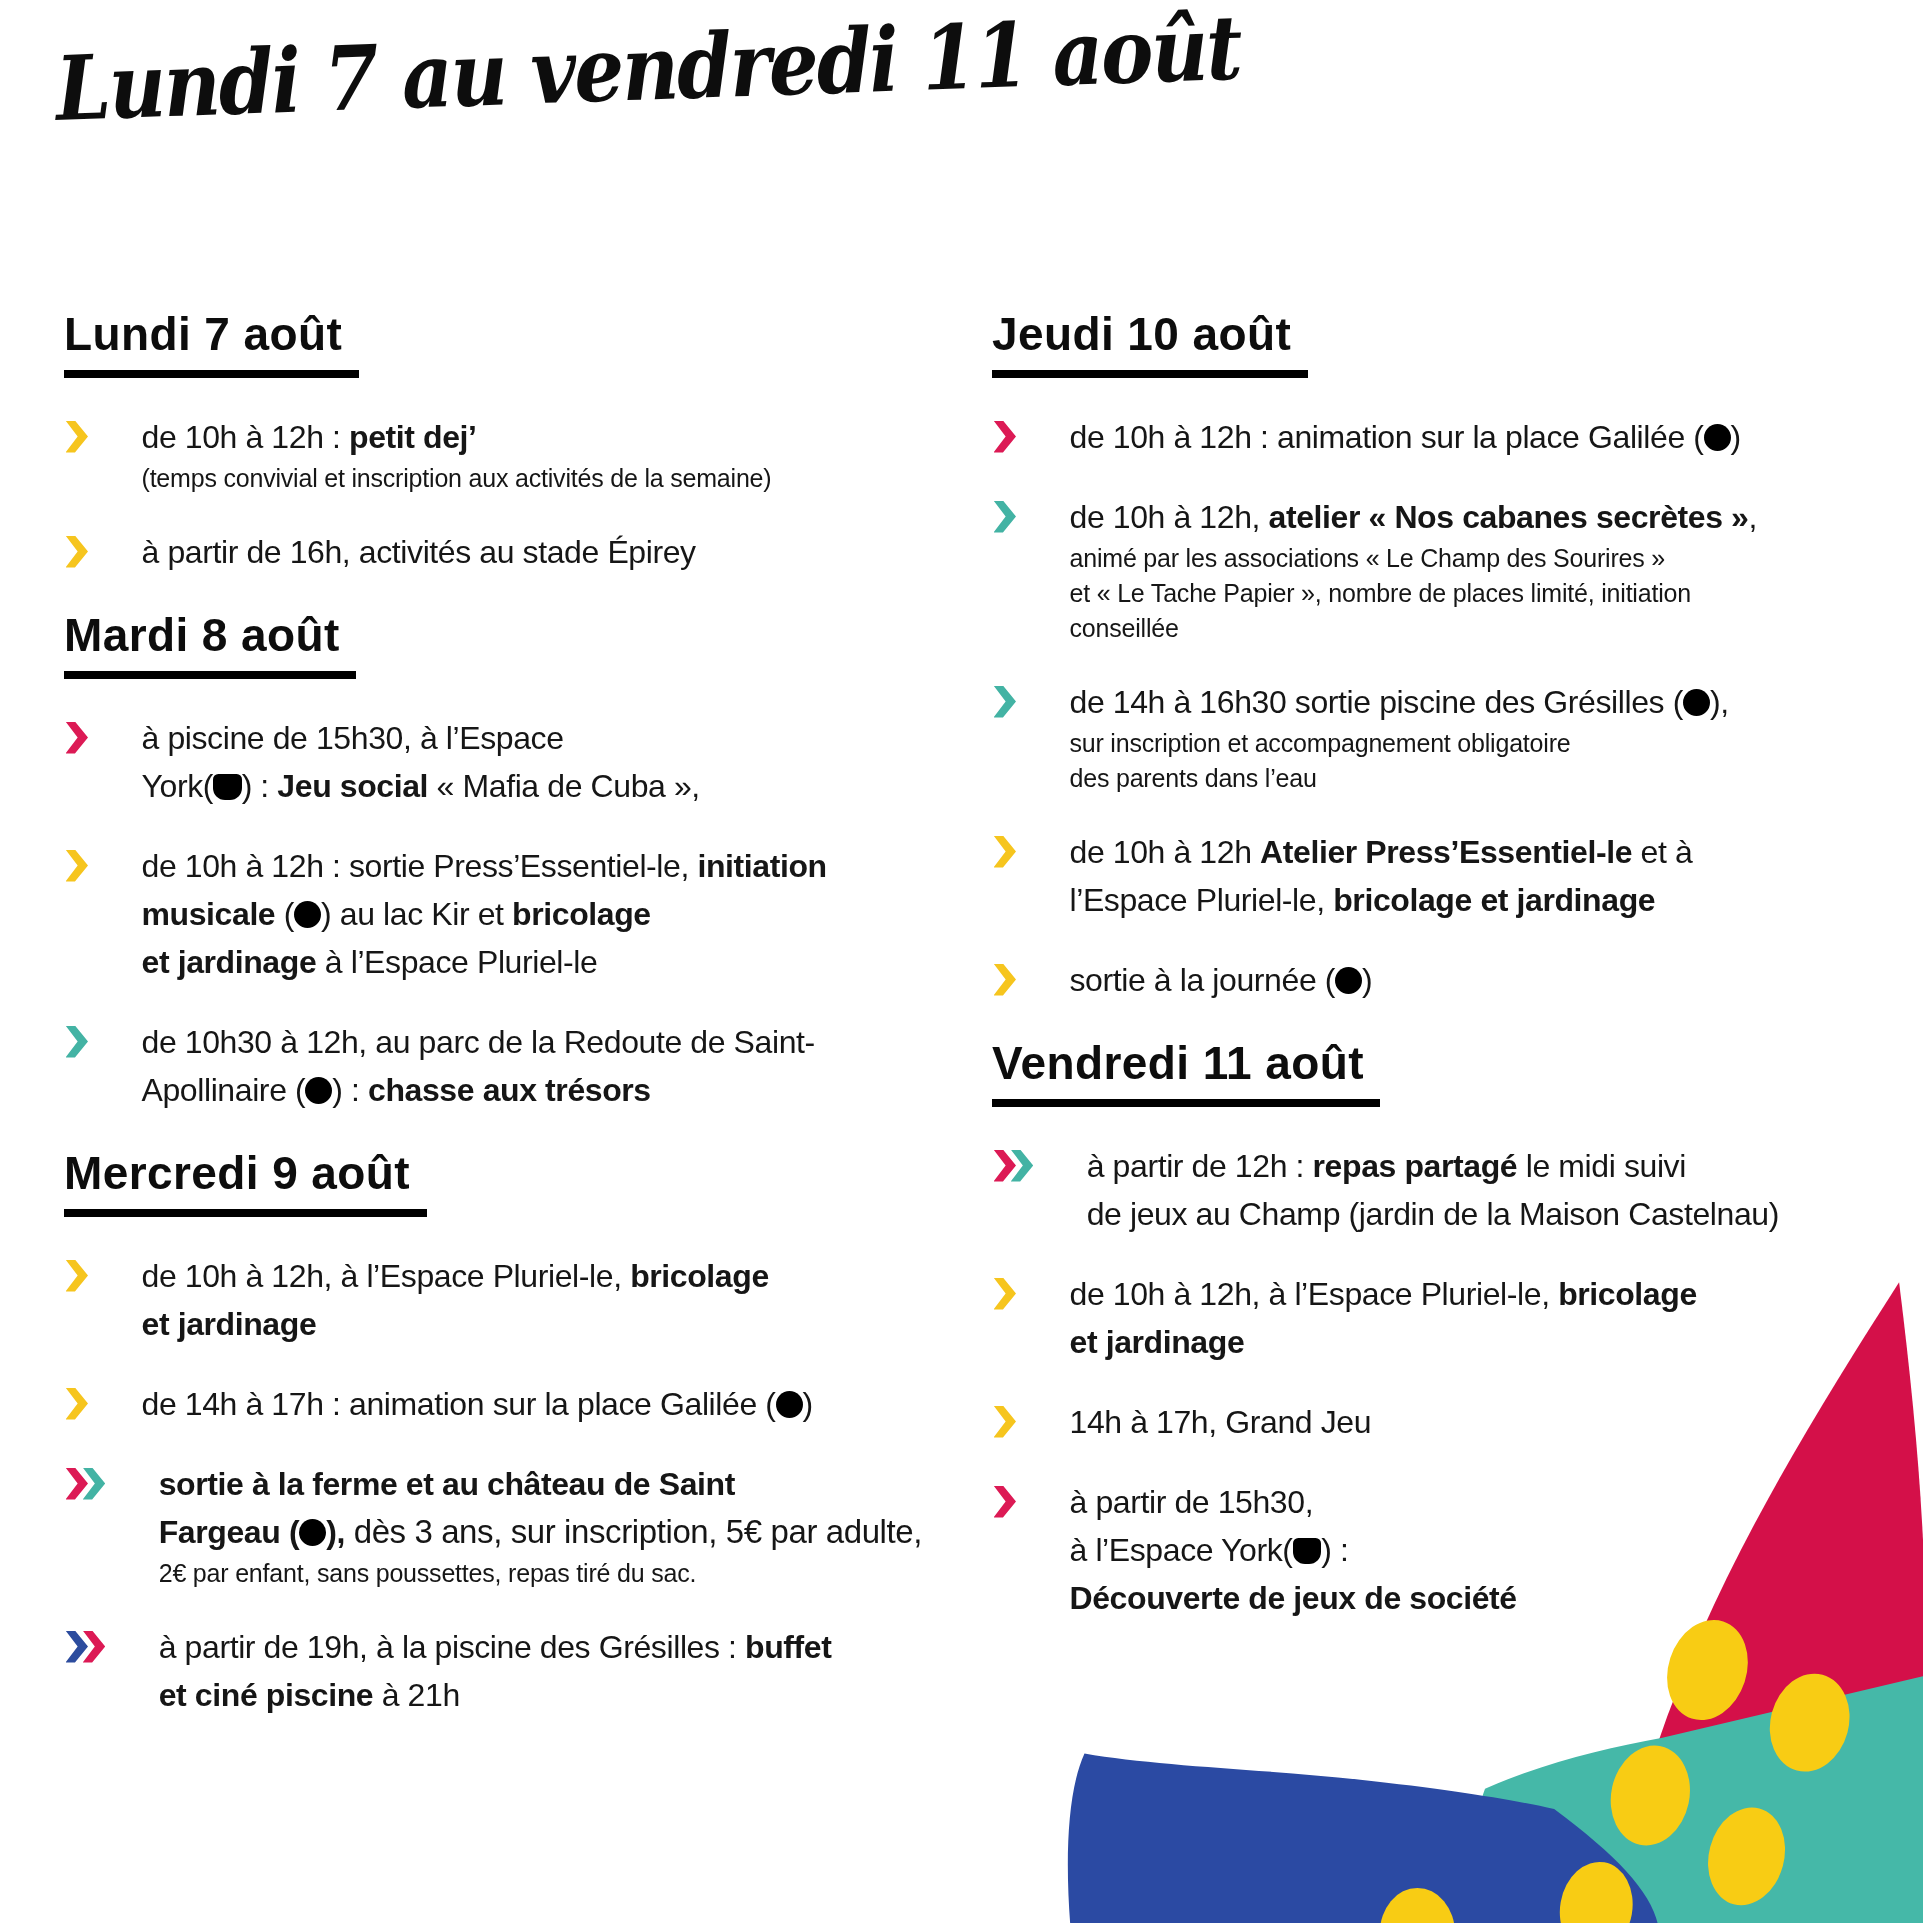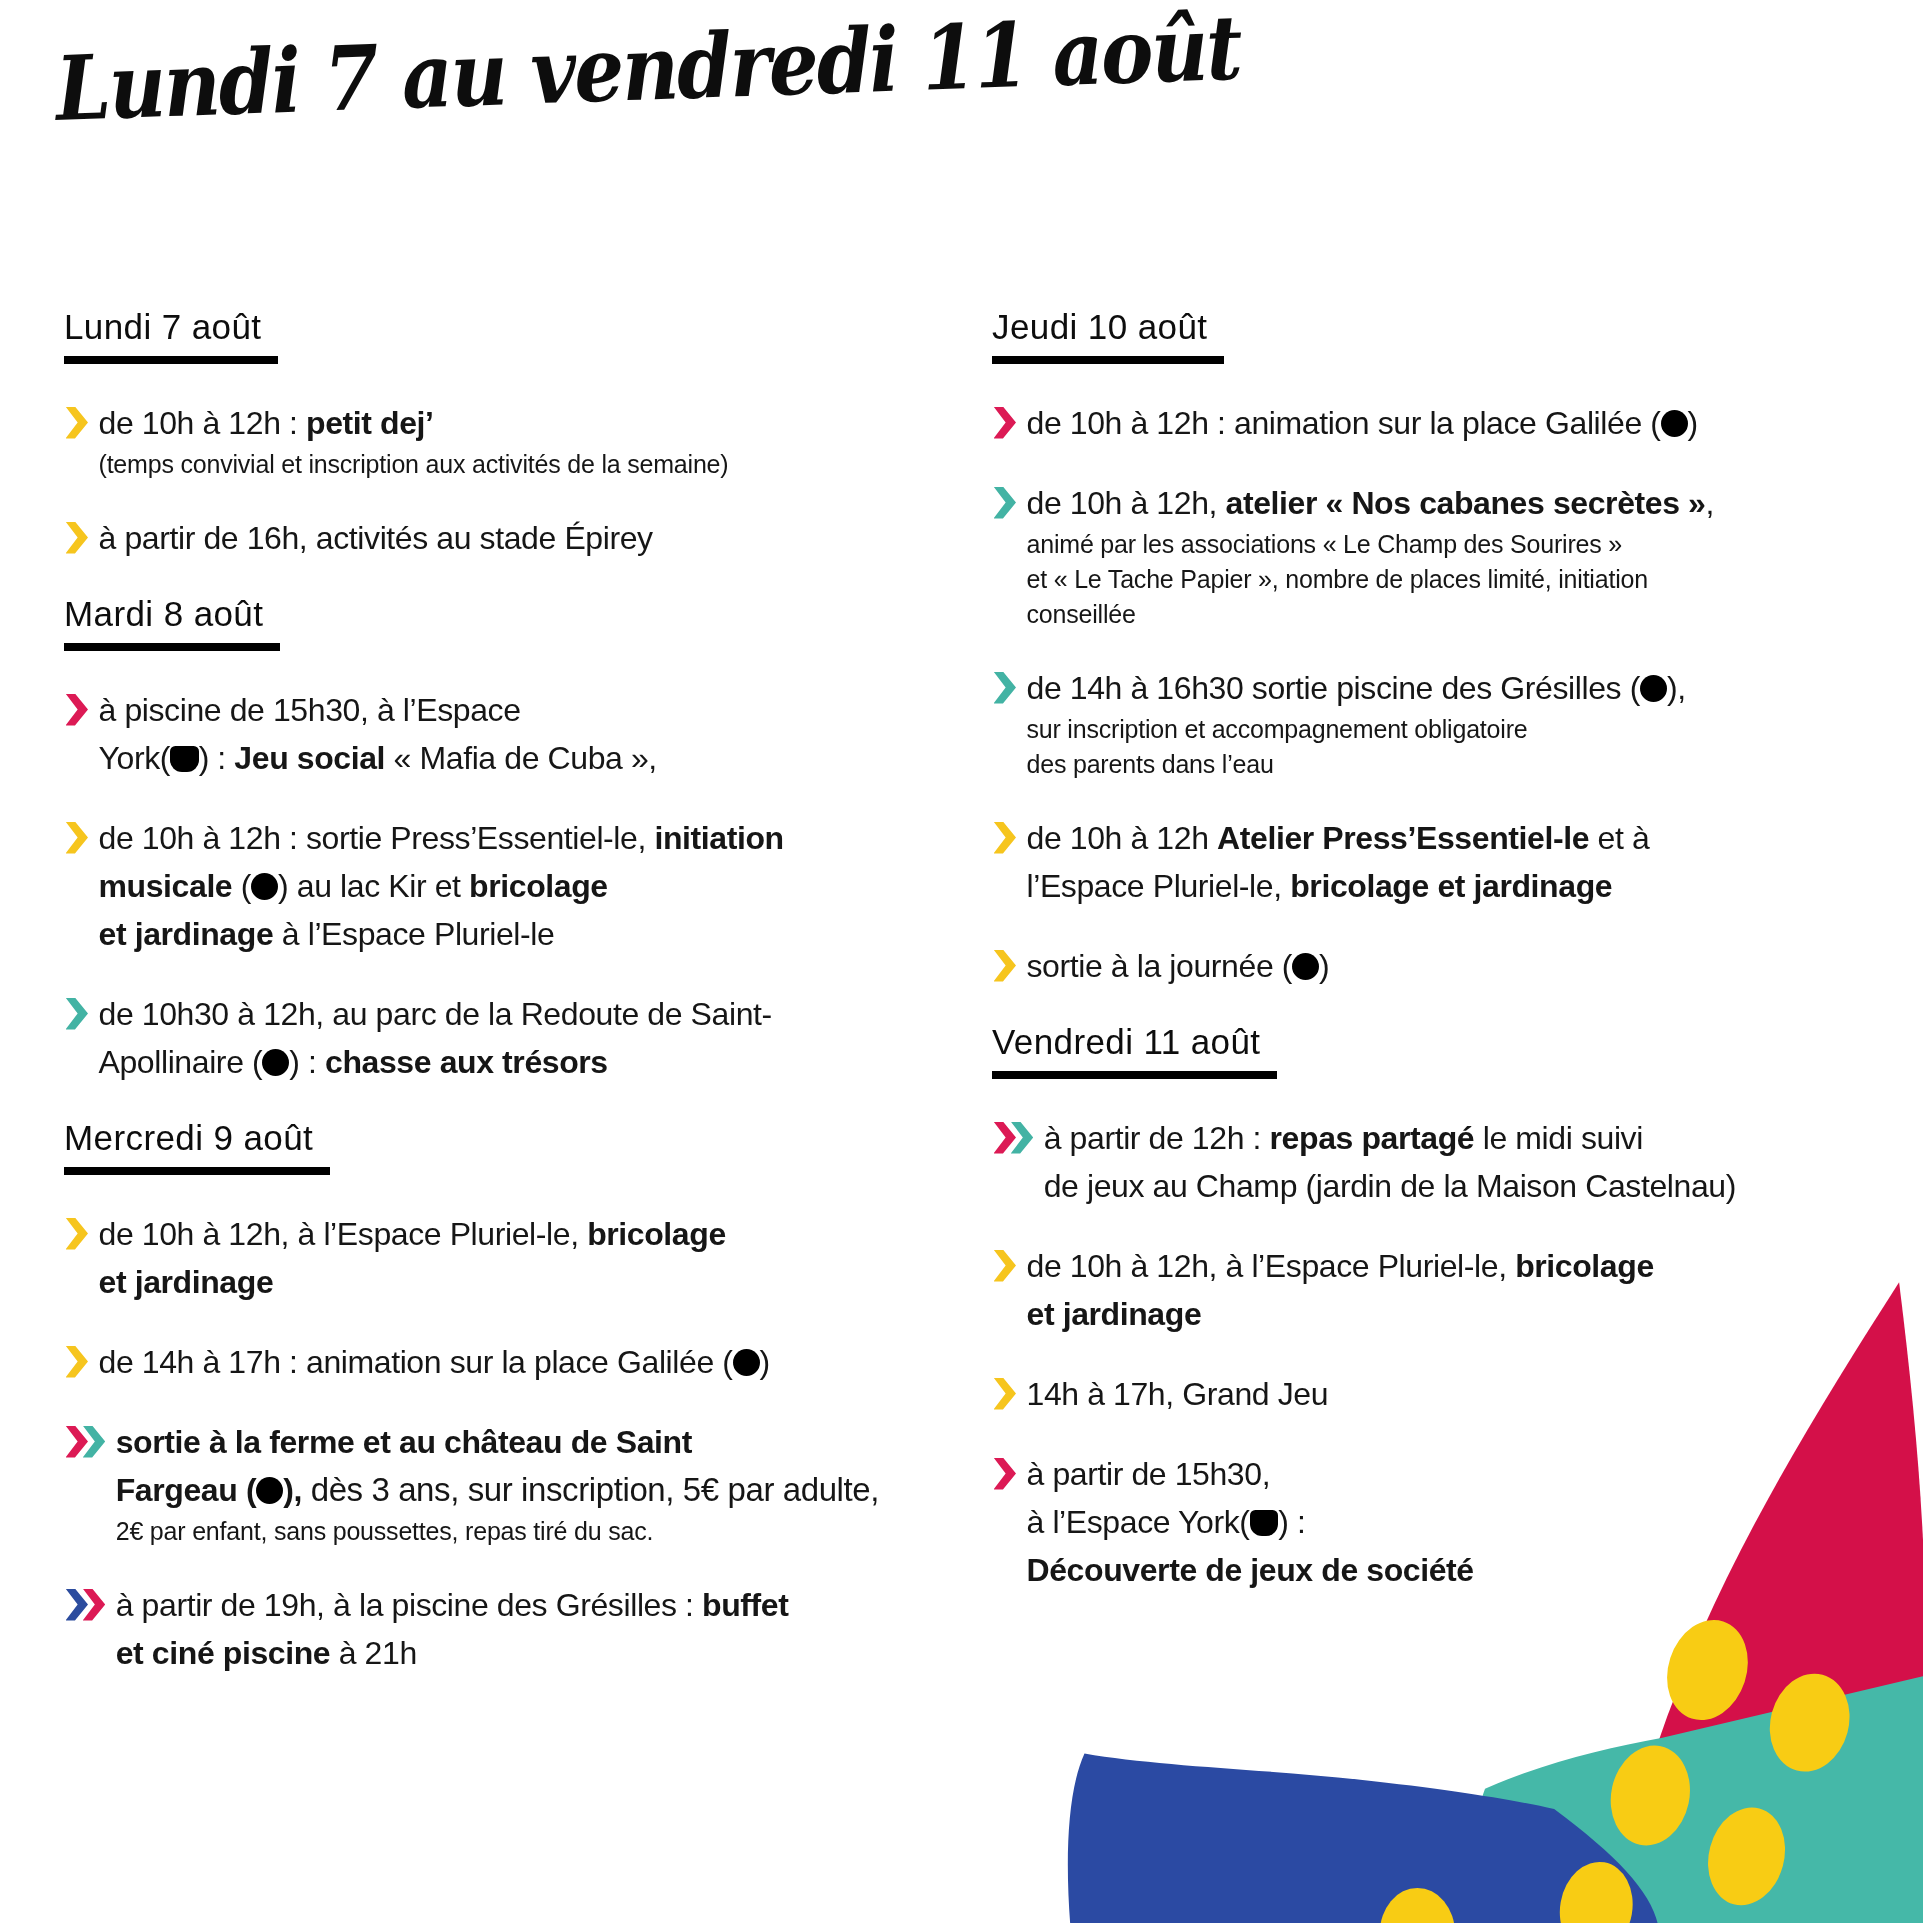--- a/index.html
+++ b/index.html
@@ -21,33 +21,33 @@
     font-size:89px;letter-spacing:-2.3px;color:#0d0d0d;
     transform:rotate(-2deg) scaleX(.88);transform-origin:left top;
     white-space:nowrap;
   }
   .col{position:absolute;top:307px;}
   .col-left{left:64px;width:894px;}
   .col-right{left:992px;width:909px;}
   .sec-hdr{margin:27px 0 35px 0;}
   .sec-hdr:first-child{margin-top:0;}
   .hdr-text{
-    display:inline-block;font-size:35px;font-weight:400;letter-spacing:0.4px;
+    display:inline-block;font-size:46px;font-weight:700;letter-spacing:0.4px;
     padding:0 16.5px 9px 0;border-bottom:8.3px solid #000;color:#0d0d0d;
   }
   .item{display:flex;align-items:flex-start;margin-bottom:32px;}
   .chevs{display:flex;flex:0 0 auto;margin:7.5px 10.5px 0 1.5px;}
   .chev{
     width:22.5px;height:32px;flex:0 0 auto;
     clip-path:polygon(0% 0%, 42% 0%, 100% 50%, 42% 100%, 0% 100%, 54% 50%);
   }
   .chev + .chev{margin-left:-5.3px;}
   .c-yellow{background:var(--yellow);} .c-red{background:var(--red);}
   .c-teal{background:var(--teal);} .c-blue{background:var(--blue);}
-  .txt{flex:1 1 auto;min-width:0;}
+  .txt{flex:1 1 auto;min-width:0;margin-left:43px;}
   .line{font-size:32px;line-height:48px;letter-spacing:-0.4px;}
   .line.small{font-size:25px;line-height:35px;letter-spacing:-0.2px;}
   .b{font-weight:700;}
   .sm{font-size:33px;}
   .dot{
     display:inline-block;width:27px;height:27px;border-radius:50%;
     background:#000;vertical-align:-3px;
   }
   .square{
     display:inline-block;width:28.6px;height:26px;border-radius:5.3px 5.3px 12px 12px;

